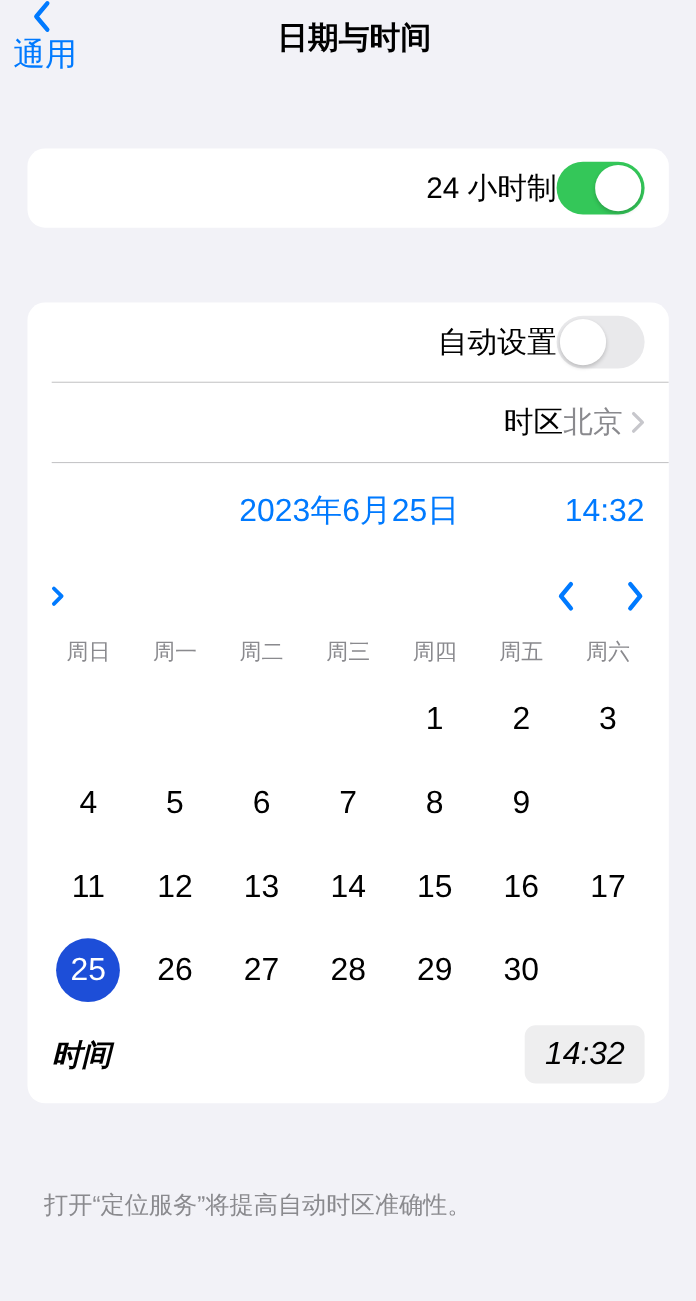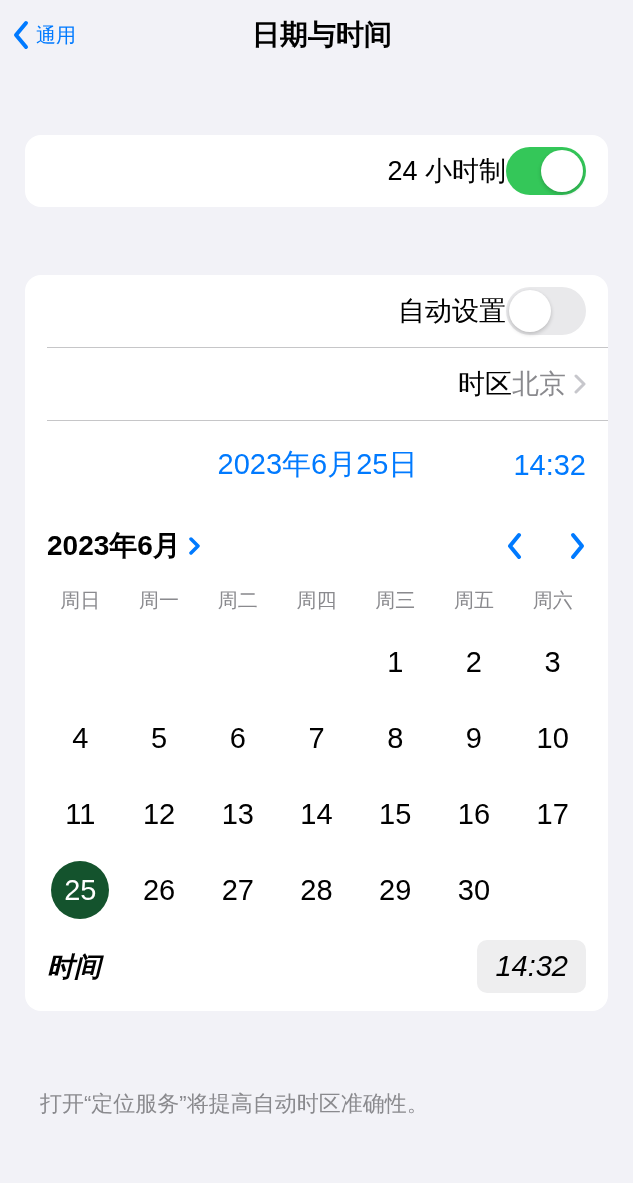--- a/index.html
+++ b/index.html
@@ -16,21 +16,22 @@
       display: flex;
       align-items: center;
       position: relative;
     }
     .back-group {
       display: flex;
       align-items: center;
       position: absolute;
       left: 12px;
       color: #007AFF;
-      font-size: 20px;
+      font-size: 29px;
+      flex-direction: column;
     }
     .back-chevron {
       width: 20px;
       height: 30px;
       margin-right: 4px;
       display: inline-flex;
       align-items: center;
     }
     .header-title {
       position: absolute;
@@ -122,21 +123,21 @@
       height: 76px;
       display: flex;
       align-items: center;
       justify-content: center;
       font-size: 29px;
       color: #000;
     }
     .day-selected {
       width: 58px; height: 58px;
       border-radius: 50%;
-      background: #14532d;
+      background: #1d4ed8;
       color: #fff;
       display: flex; align-items: center; justify-content: center;
       font-weight: 500;
     }
     .time-row {
       display: flex;
       align-items: center;
       padding: 12px 22px 18px 22px;
       font-style: italic;
     }
@@ -198,21 +199,20 @@
   <div class="row-separator"></div>
 
   <div class="datetime-row">
     <div class="spacer"></div>
     <div style="margin-right:96px;">2023年6月25日</div>
     <div>14:32</div>
   </div>
 
   <div class="cal-header">
     <div class="cal-month">
-      <span>2023年6月</span>
       <span class="mini-chev">
         <svg width="12" height="20" viewBox="0 0 12 20" fill="none">
             <path d="M2 3 L9 10 L2 17" stroke="#007AFF" stroke-width="3.5" stroke-linecap="round" stroke-linejoin="round"></path>
           </svg>
       </span>
     </div>
     <div class="cal-nav">
       <span class="cal-nav-btn">
         <svg width="18" height="30" viewBox="0 0 18 30" fill="none">
             <path d="M13 4 L4 15 L13 26" stroke="#007AFF" stroke-width="4" stroke-linecap="round" stroke-linejoin="round"></path>
@@ -223,43 +223,42 @@
             <path d="M5 4 L14 15 L5 26" stroke="#007AFF" stroke-width="4" stroke-linecap="round" stroke-linejoin="round"></path>
           </svg>
       </span>
     </div>
   </div>
 
   <div class="weekday-row" id="weekday-row">
       <div class="weekday">周日</div>
       <div class="weekday">周一</div>
       <div class="weekday">周二</div>
+      <div class="weekday">周三</div>
       <div class="weekday">周四</div>
-      <div class="weekday">周三</div>
       <div class="weekday">周五</div>
       <div class="weekday">周六</div>
     </div>
   <div id="calendar-grid">
       <div class="day-row">
         <div class="day-cell"></div>
         <div class="day-cell"></div>
         <div class="day-cell"></div>
         <div class="day-cell"></div>
         <div class="day-cell">1</div>
         <div class="day-cell">2</div>
         <div class="day-cell">3</div>
       </div>
       <div class="day-row">
         <div class="day-cell">4</div>
         <div class="day-cell">5</div>
         <div class="day-cell">6</div>
         <div class="day-cell">7</div>
         <div class="day-cell">8</div>
         <div class="day-cell">9</div>
-        <div class="day-cell">10</div>
       </div>
       <div class="day-row">
         <div class="day-cell">11</div>
         <div class="day-cell">12</div>
         <div class="day-cell">13</div>
         <div class="day-cell">14</div>
         <div class="day-cell">15</div>
         <div class="day-cell">16</div>
         <div class="day-cell">17</div>
       </div>

